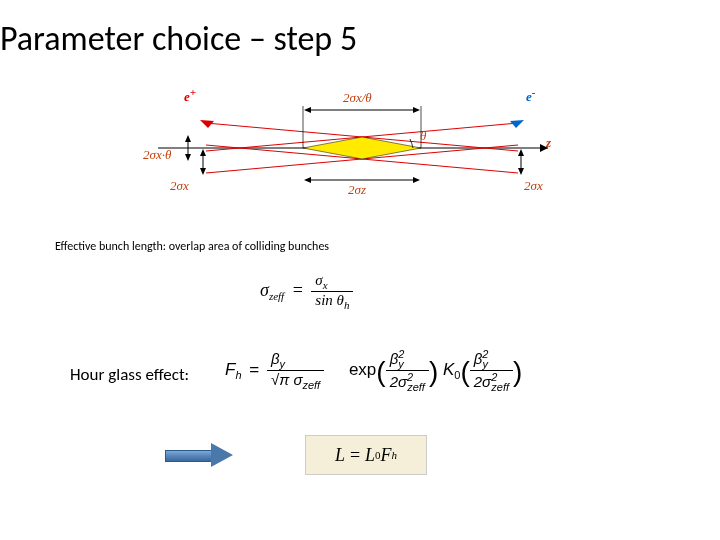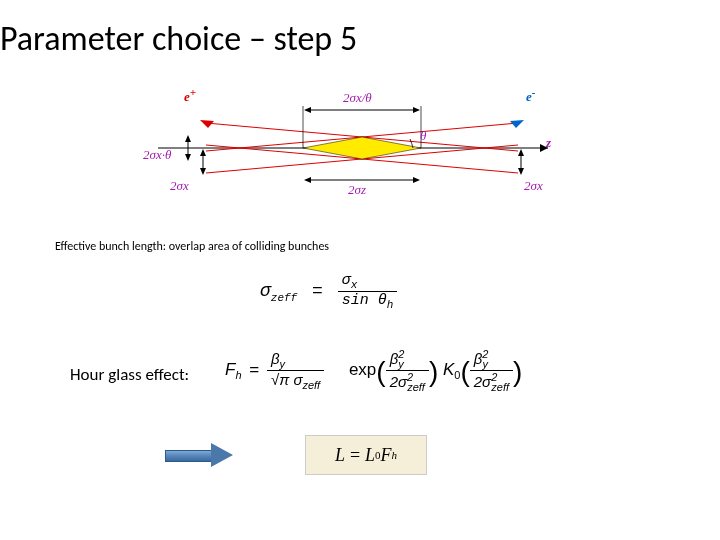--- a/index.html
+++ b/index.html
@@ -13,21 +13,21 @@
 .arrow{position:absolute;top:443px;left:165px;width:72px;height:24px}
 .arrow-body{position:absolute;top:7px;left:0;width:46px;height:10px;background:linear-gradient(#7fa8d4,#5585bb,#3a6a9e);border:1px solid #2a5a8a}
 .arrow-head{position:absolute;top:0;left:46px;width:0;height:0;border-top:12px solid transparent;border-bottom:12px solid transparent;border-left:22px solid #4a78ab}
 .eq3{position:absolute;top:435px;left:305px;width:120px;height:38px;background:#f5eed8;border:1px solid #ccc;display:flex;align-items:center;justify-content:center}
 .frac{display:inline-block;vertical-align:middle;text-align:left;font-style:italic}
 .frac .num{display:block;border-bottom:1px solid #000;padding:0 4px;font-size:15px}
 .frac .den{display:block;padding:0 4px;font-size:15px}
 .itl{font-style:italic}
 .sub{font-size:11px;vertical-align:sub}
 .sup{font-size:11px;vertical-align:super}
-.diag-label{position:absolute;font-family:'Times New Roman',serif;font-style:italic;font-size:13px;color:#a21caf}
+.diag-label{position:absolute;font-family:'Times New Roman',serif;font-style:italic;font-size:13px;color:#c2410c}
 </style>
 </head>
 <body>
 
 <div class="slide">
   <div class="title">Parameter choice – step 5</div>
 
   <div class="diagram">
     <svg width="410" height="120" viewBox="0 0 410 120">
 
@@ -75,21 +75,21 @@
     <div class="diag-label" style="top:59px;left:-5px">2σx·θ</div>
     <div class="diag-label" style="top:90px;left:22px">2σx</div>
     <div class="diag-label" style="top:90px;left:376px">2σx</div>
     <div class="diag-label" style="top:94px;left:200px">2σz</div>
     <div class="diag-label" style="top:40px;left:272px">θ</div>
     <div class="diag-label" style="top:47px;left:398px;font-weight:bold">z</div>
   </div>
 
   <div class="caption1">Effective bunch length:   overlap area of colliding bunches</div>
 
-  <div class="eq1" style="font-family:Liberation Mono, monospace;font-size:18px">
+  <div class="eq1" style="font-family:Liberation Serif, serif;font-size:18px">
     <span class="itl">σ</span><span class="sub itl">zeff</span>
     <span style="margin:0 4px">=</span>
     <span class="frac">
       <span class="num"><span class="itl">σ</span><span class="sub itl">x</span></span>
       <span class="den"><span>sin</span> <span class="itl">θ</span><span class="sub itl">h</span></span>
     </span>
   </div>
 
   <div class="caption2">Hour glass effect:</div>
 

